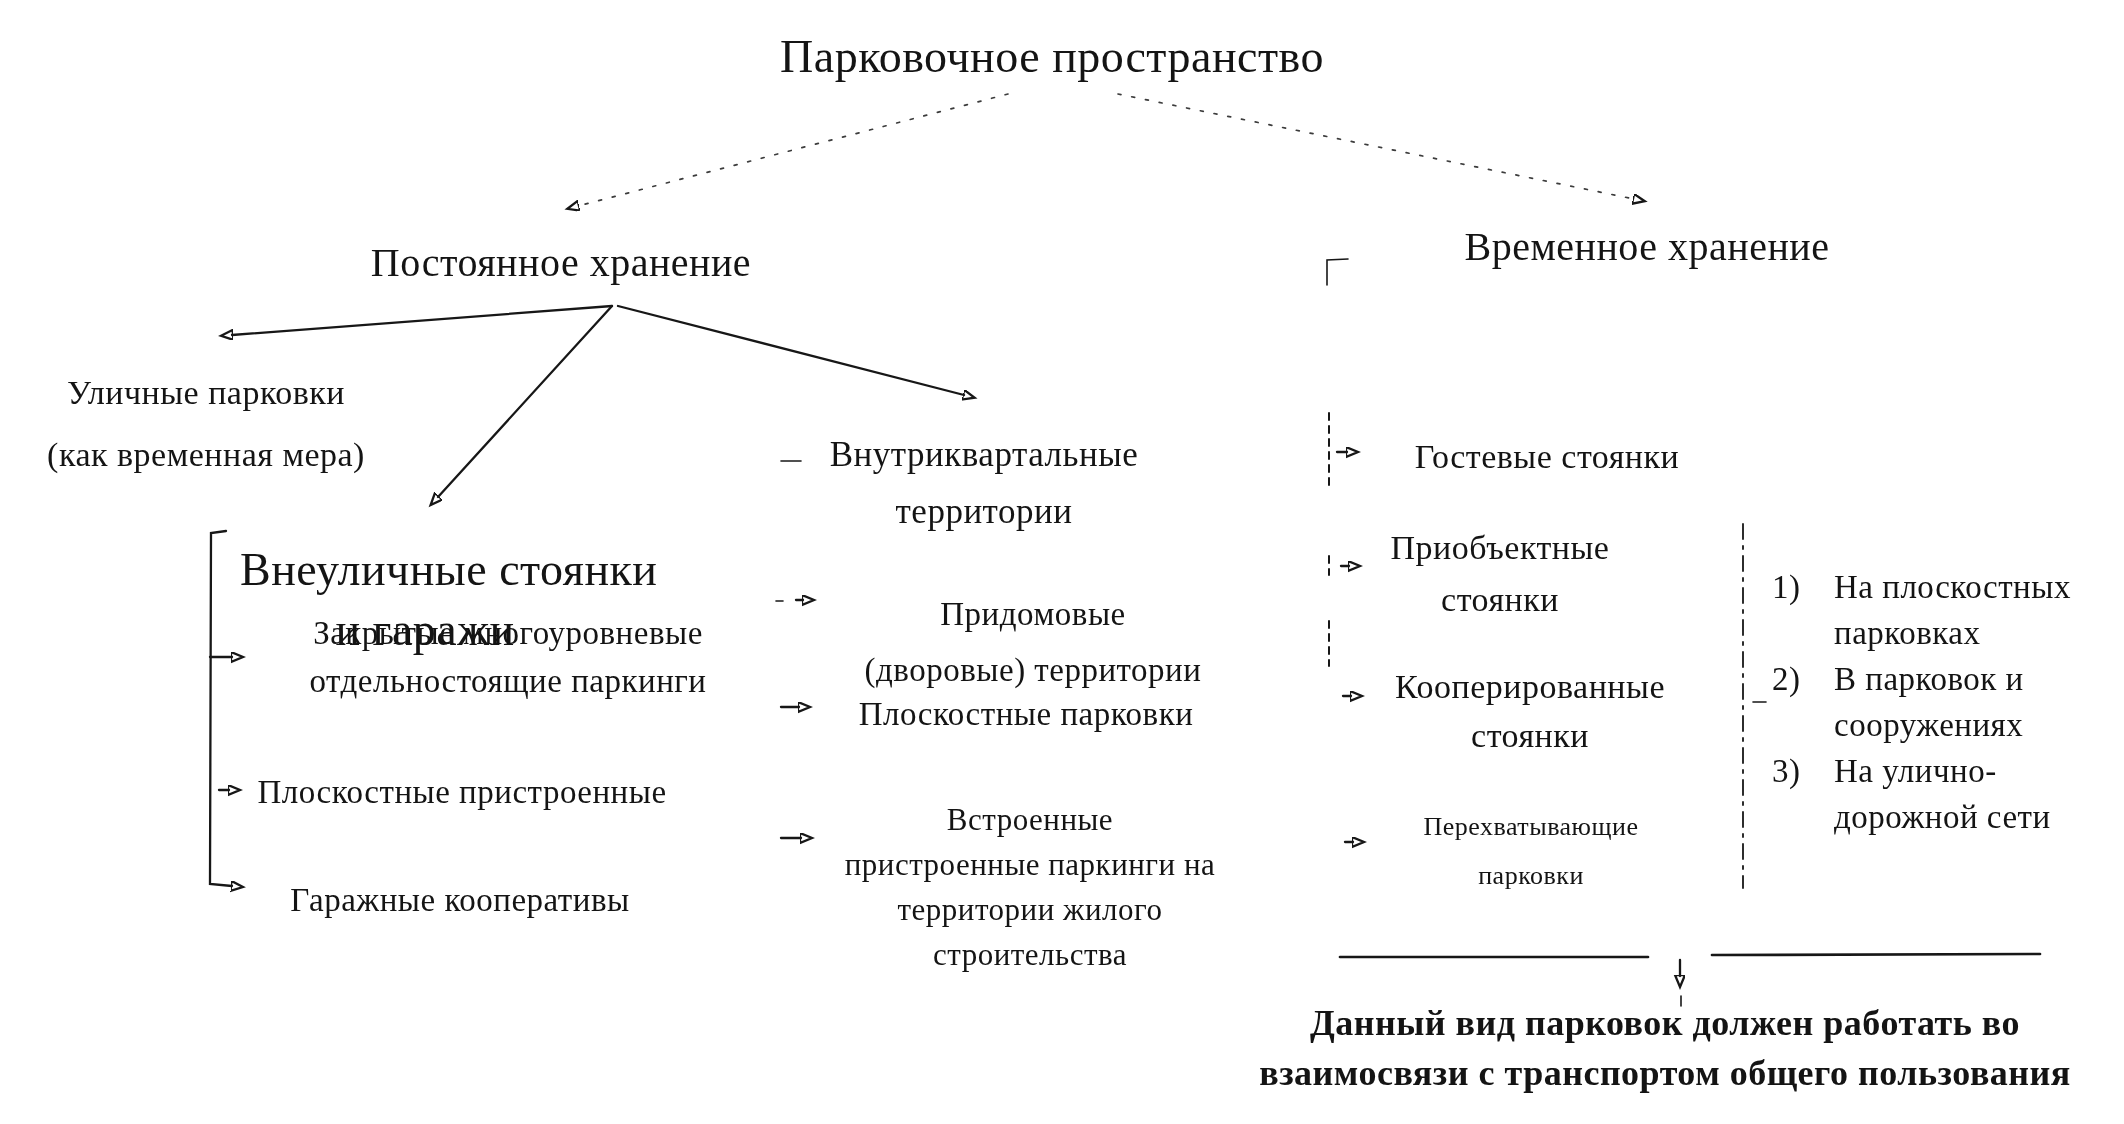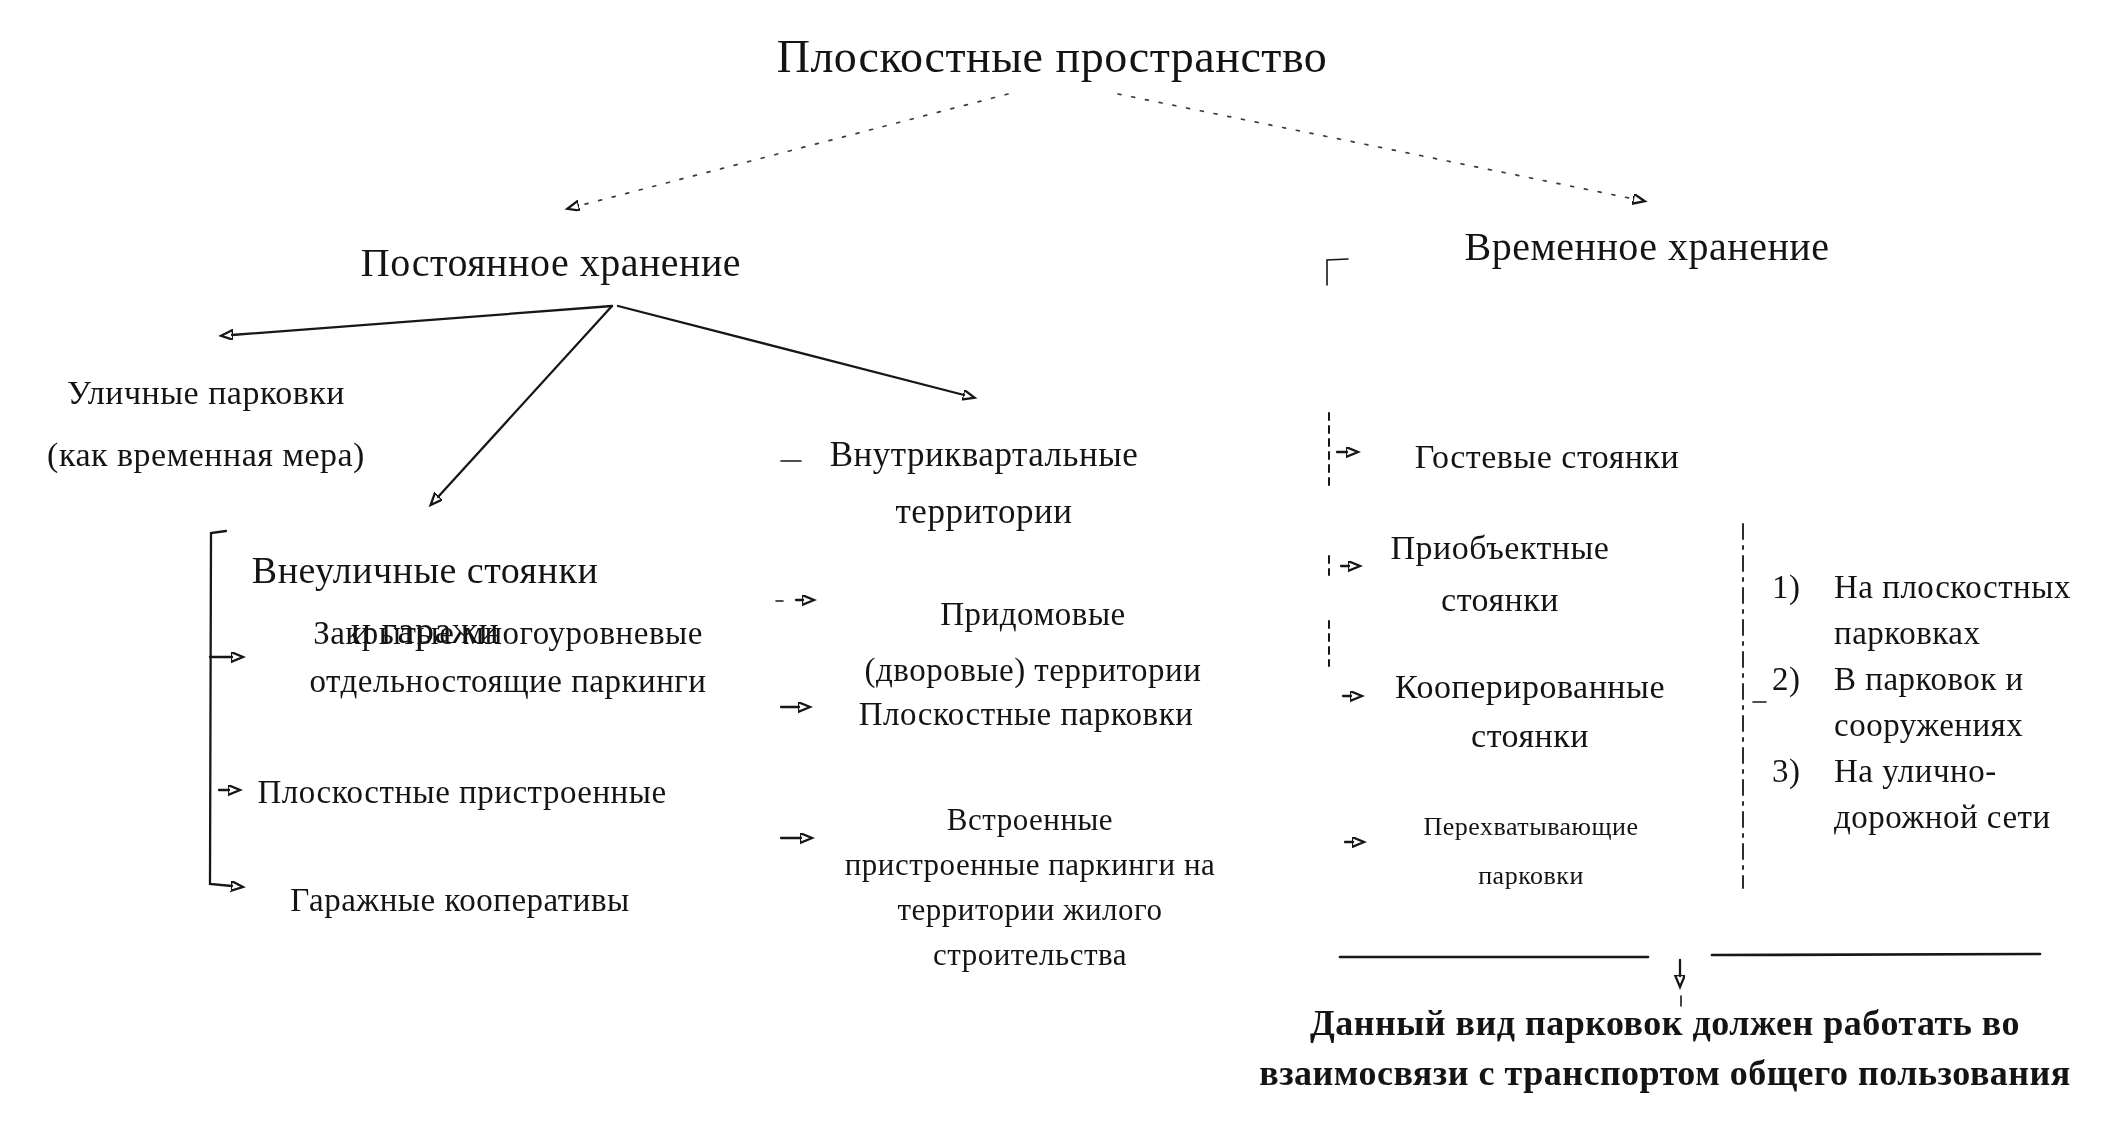--- a/index.html
+++ b/index.html
@@ -82,31 +82,31 @@
 
     <path class="listdash" d="M 1743 524 L 1743 888"></path>
     <path class="thin" d="M 1753 702 L 1766 702"></path>
 
     <path class="rule" d="M 1340 957 L 1648 957"></path>
     <path class="rule" d="M 1712 955 L 2040 954"></path>
     <path d="M 1680 960 L 1680 976" marker-end="url(#ah)"></path>
     <path class="thin" d="M 1681 996 L 1681 1006"></path>
   </svg>
 
-  <div class="t" style="left:752px; top:28px; width:600px; font-size:46px;">Плоскостные пространство</div>
+  <div class="t" style="left:752px; top:28px; width:600px; font-size:46px;">Парковочное пространство</div>
 
-  <div class="t" style="left:331px; top:238px; width:440px; font-size:40px;">Постоянное хранение</div>
+  <div class="t" style="left:341px; top:238px; width:440px; font-size:40px;">Постоянное хранение</div>
   <div class="t" style="left:1427px; top:222px; width:440px; font-size:40px;">Временное хранение</div>
 
   <div class="t" style="left:6px; top:362px; width:400px; font-size:34px; line-height:62px;">
     <div>Уличные парковки</div>
     <div>(как временная мера)</div>
   </div>
 
-  <div class="t" style="left:240px; top:540px; width:370px; font-size:38px; line-height:60px;">
+  <div class="t" style="left:240px; top:540px; width:370px; font-size:46px; line-height:60px;">
     <div>Внеуличные стоянки</div>
     <div>и гаражи</div>
   </div>
 
   <div class="t" style="left:258px; top:609px; width:500px; font-size:33px; line-height:48px;">
     <div>Закрытые многоуровневые</div>
     <div>отдельностоящие паркинги</div>
   </div>
   <div class="t" style="left:252px; top:772px; width:420px; font-size:33px;">Плоскостные пристроенные</div>
   <div class="t" style="left:250px; top:880px; width:420px; font-size:33px;">Гаражные кооперативы</div>

